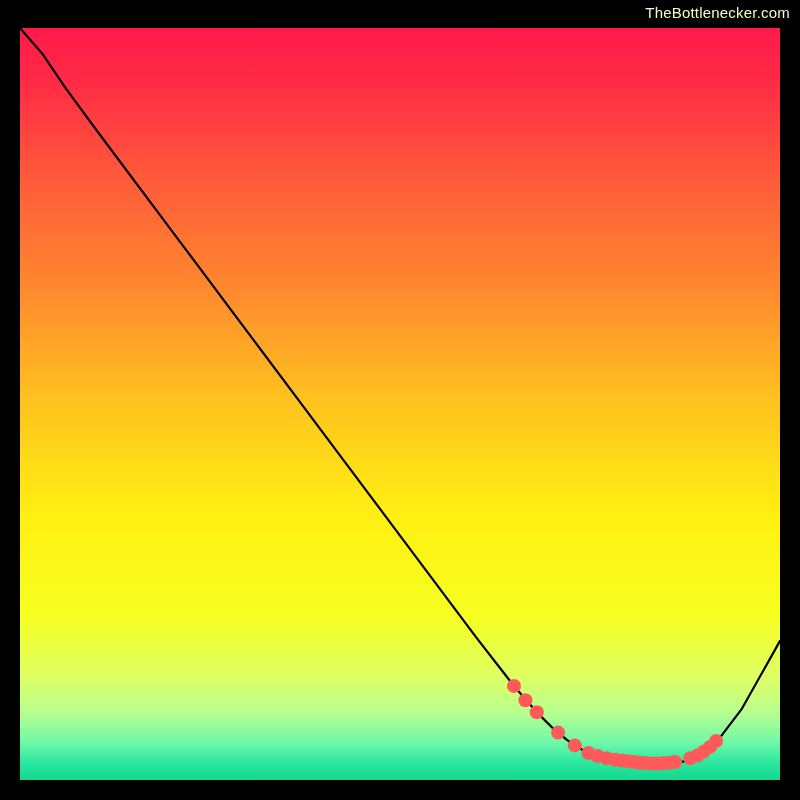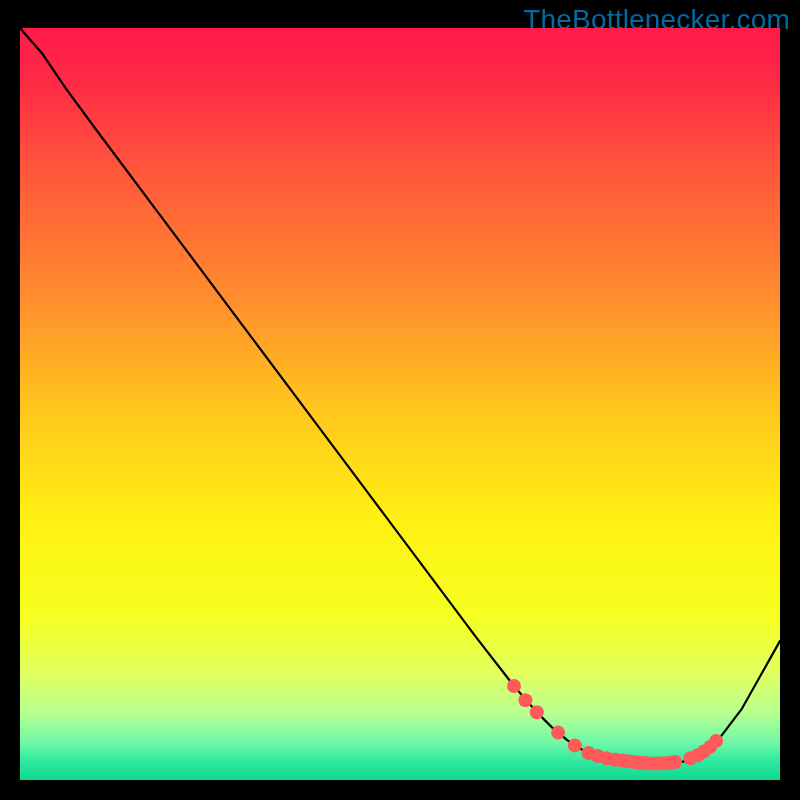--- a/index.html
+++ b/index.html
@@ -14,22 +14,22 @@
   .frame {
     position: relative;
     width: 800px;
     height: 800px;
     background: #000;
   }
   .watermark {
     position: absolute;
     top: 4px;
     right: 10px;
-    color: #0369a1;
-    font-size: 28px;
+    color: #fef9c3;
+    font-size: 15px;
     font-weight: 500;
     letter-spacing: 0.2px;
     user-select: none;
   }
   .plot {
     position: absolute;
     left: 20px;
     top: 28px;
     width: 760px;
     height: 752px;

